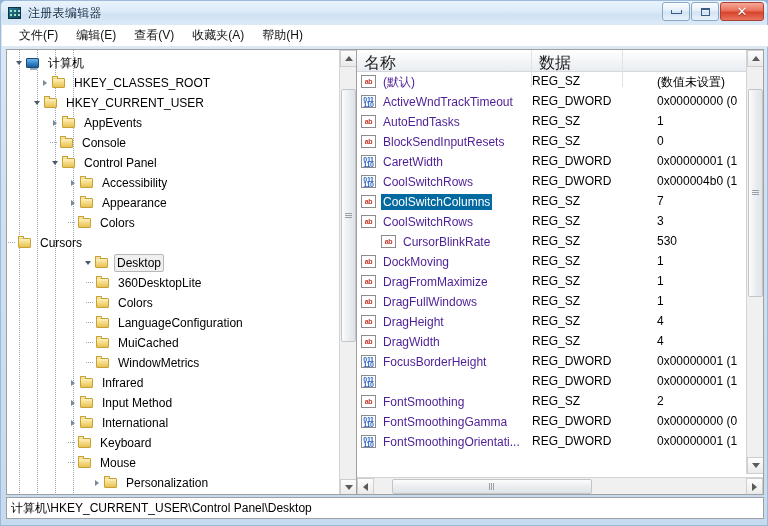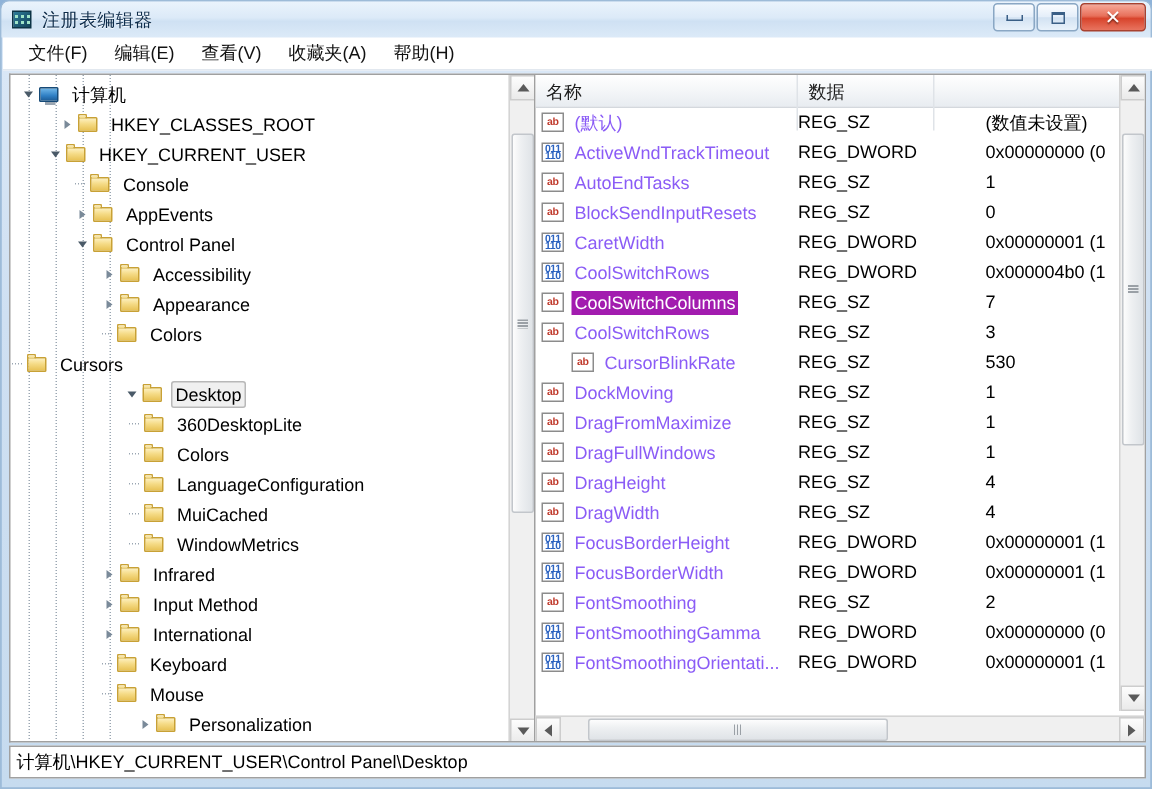--- a/index.html
+++ b/index.html
@@ -143,44 +143,44 @@
     border:1px solid #a0a0a0;
     background:#fff;overflow:hidden;
   }
   #listheader{
     position:absolute;left:0;top:0;width:100%;height:22px;
     background:linear-gradient(180deg,#ffffff 0%,#f4f6f8 50%,#e8ecf1 100%);
     border-bottom:1px solid #d4d8dd;
     display:flex;box-sizing:border-box;
   }
   .hcell{
-    font-size:12px;color:#1a1a1a;padding:3px 0 0 7px;box-sizing:border-box;
+    font-size:16px;color:#1a1a1a;padding:3px 0 0 7px;box-sizing:border-box;
     border-right:1px solid #dfe3e8;height:37px;white-space:nowrap;
   }
   #listbody{
     position:absolute;left:0;top:22px;width:391px;height:402px;overflow:hidden;
   }
   .lrow{
     height:20px;display:flex;align-items:center;white-space:nowrap;cursor:default;
   }
   .licon{width:17px;height:16px;flex:none;margin-left:4px;margin-right:3px;position:relative;}
   .licon .chip{
     position:absolute;left:0;top:1px;width:15px;height:13px;
     background:#fff;border:1px solid #8c8c8c;box-sizing:border-box;
     font-size:7px;line-height:5px;font-weight:bold;
     display:flex;align-items:center;justify-content:center;
     letter-spacing:-0.3px;
   }
   .licon.sz .chip{color:#c0392b;}
   .licon.dword .chip{color:#2b62c0;flex-direction:column;justify-content:center;line-height:5px;}
   .lname{
-    font-size:12px;color:#8b5cf6;width:auto;max-width:200px;overflow:hidden;
+    font-size:12px;color:#4c1d95;width:auto;max-width:200px;overflow:hidden;
     padding:0 2px;line-height:16px;
   }
-  .lrow.selected .lname{background:#a21caf;color:#fff;}
+  .lrow.selected .lname{background:#0369a1;color:#fff;}
   .ltype{position:absolute;left:175px;font-size:12px;color:#000;}
   .ldata{position:absolute;left:300px;font-size:12px;color:#000;}
   .lcellwrap{position:relative;flex:1;height:20px;}
   
   .vsb{
     position:absolute;top:0;right:0;width:17px;
     background:#f0f0f0;border-left:1px solid #d4d4d4;box-sizing:border-box;
   }
   .sb-btn{
     width:17px;height:17px;box-sizing:border-box;
@@ -294,34 +294,34 @@
           <div class="tnode" style="padding-left: 24px;">
             <span class="tarrow open">
               <i></i>
             </span>
             <span class="ticon">
               <span class="folder"></span>
             </span>
             <span class="tlabel">HKEY_CURRENT_USER</span>
           </div>
           <div class="tnode" style="padding-left: 42px;">
+            <span class="tarrow">
+              <i></i>
+            </span>
+            <span class="ticon">
+              <span class="folder"></span>
+            </span>
+            <span class="tlabel">AppEvents</span>
+          </div>
+          <div class="tnode" style="padding-left: 42px;">
             <span class="tdots"></span>
             <span class="ticon">
               <span class="folder"></span>
             </span>
             <span class="tlabel">Console</span>
-          </div>
-          <div class="tnode" style="padding-left: 42px;">
-            <span class="tarrow">
-              <i></i>
-            </span>
-            <span class="ticon">
-              <span class="folder"></span>
-            </span>
-            <span class="tlabel">AppEvents</span>
           </div>
           <div class="tnode" style="padding-left: 42px;">
             <span class="tarrow open">
               <i></i>
             </span>
             <span class="ticon">
               <span class="folder"></span>
             </span>
             <span class="tlabel">Control Panel</span>
           </div>
@@ -636,21 +636,20 @@
               <span class="ldata" style="top: 2px;">0x00000001 (1</span>
             </span>
           </div>
           <div class="lrow" style="position: relative;">
             <span class="licon dword">
               <span class="chip">
                 <span>011</span>
                 <span>110</span>
               </span>
             </span>
-            <span class="lname">FocusBorderWidth</span>
             <span class="lcellwrap" style="position: absolute; left: 0px; width: 391px;">
               <span class="ltype" style="top: 2px;">REG_DWORD</span>
               <span class="ldata" style="top: 2px;">0x00000001 (1</span>
             </span>
           </div>
           <div class="lrow" style="position: relative;">
             <span class="licon sz">
               <span class="chip">ab</span>
             </span>
             <span class="lname">FontSmoothing</span>

